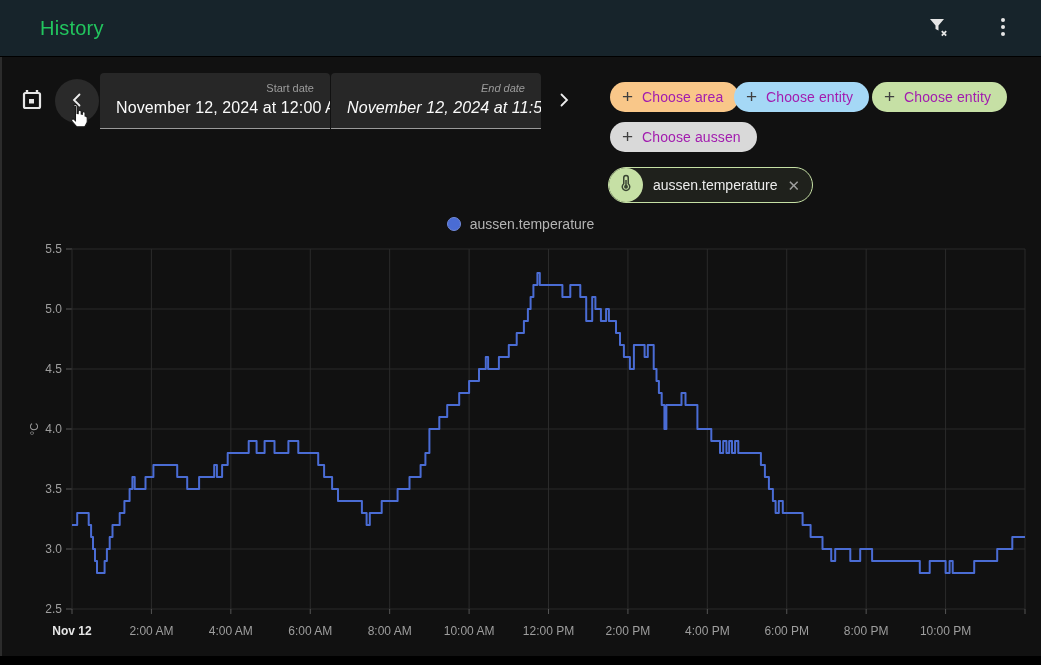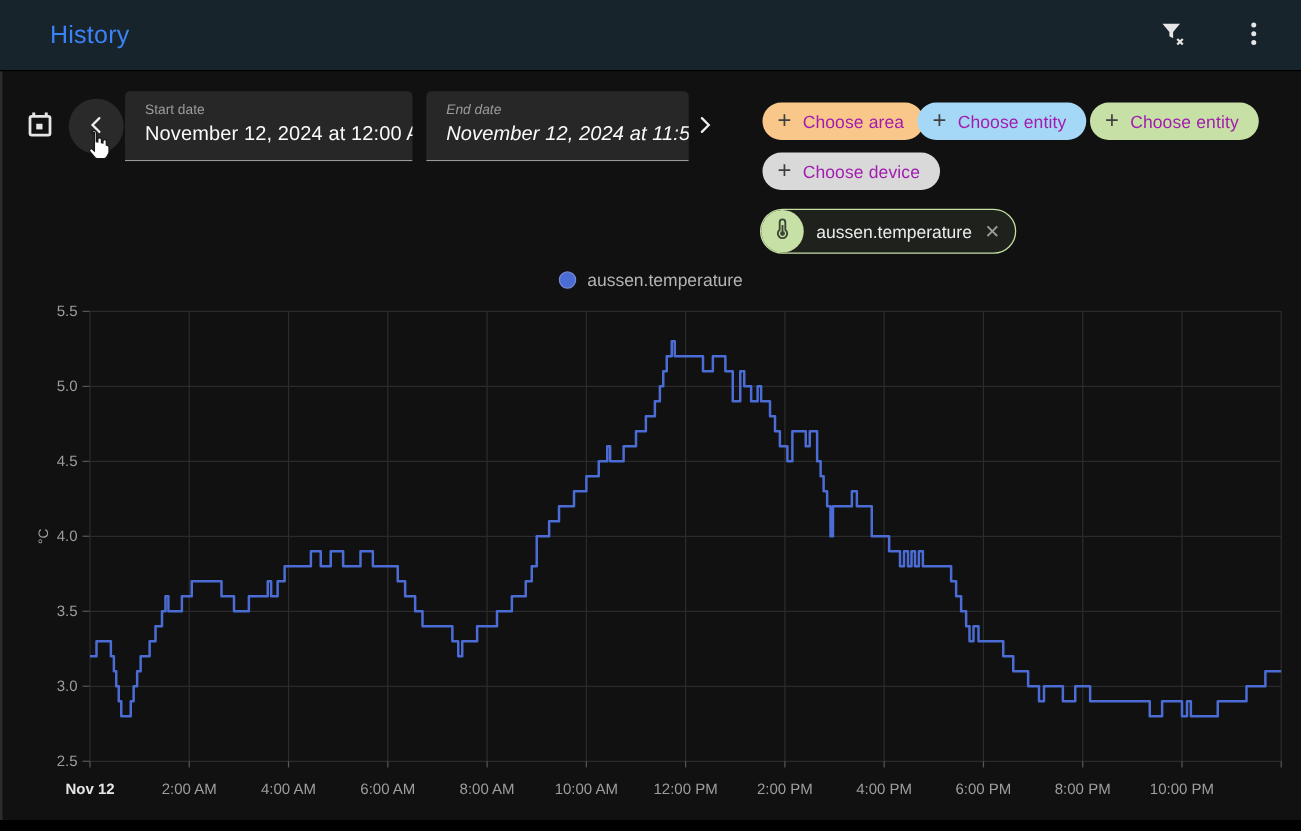--- a/index.html
+++ b/index.html
@@ -3,31 +3,31 @@
 <meta charset="utf-8">
 <style>
   html,body{margin:0;padding:0;background:#111;overflow:hidden;}
   *{box-sizing:border-box;font-family:"Liberation Sans","DejaVu Sans",sans-serif;}
   #root{position:relative;width:1041px;height:665px;background:#111;overflow:hidden;}
   #left-edge{position:absolute;left:0;top:0;width:2px;height:665px;background:#2c2c2c;}
   #bottom-strip{position:absolute;left:0;top:656px;width:1041px;height:9px;background:#000;}
 
   
   .app-bar{position:absolute;left:0;top:0;width:1041px;height:57px;background:#17242b;display:flex;align-items:center;border-bottom:1px solid #000;}
-  .app-title{margin-left:40px;font-size:20px;color:#3b82f6;letter-spacing:.2px;}
+  .app-title{margin-left:40px;font-size:20px;color:#22c55e;letter-spacing:.2px;}
   .app-bar-actions{position:absolute;right:18px;top:0;height:57px;display:flex;align-items:center;gap:24px;}
   .icon-btn{width:40px;height:40px;display:flex;align-items:center;justify-content:center;border:none;background:transparent;cursor:pointer;padding:0;}
 
   
   .cal-btn{position:absolute;left:12px;top:81px;}
   .nav-btn{position:absolute;top:79px;width:44px;height:44px;border-radius:50%;display:flex;align-items:center;justify-content:center;border:none;background:transparent;cursor:pointer;}
   .nav-btn.prev{left:55px;background:#2a2a2a;}
   .nav-btn.next{left:542px;}
 
-  .date-fields{position:absolute;left:100px;top:73px;display:flex;gap:11px;}
+  .date-fields{position:absolute;left:100px;top:73px;display:flex;gap:1px;text-align:right;}
   .date-field{height:56px;background:#272727;border-radius:4px 4px 0 0;border-bottom:1px solid #9a9a9a;padding:9px 16px 0 16px;overflow:hidden;cursor:text;}
   .date-field.start{width:230px;}
   .date-field.end{width:210px;font-style:italic;}
   .date-label{font-size:11px;color:#9c9c9c;display:block;}
   .date-value{font-size:16px;color:#fafafa;white-space:nowrap;display:block;margin-top:5px;letter-spacing:.1px;}
 
   
   .chip{position:absolute;height:30px;border-radius:15px;display:inline-flex;align-items:center;padding:0 16px 0 12px;border:none;cursor:pointer;gap:9px;}
   .chip .plus{font-size:19px;color:#3f3f3f;font-weight:400;line-height:1;margin-top:-2px;}
   .chip .chip-label{font-size:14px;color:#a21caf;font-weight:500;letter-spacing:.1px;}
@@ -119,21 +119,21 @@
   <button class="chip" style="left: 734px; top: 82px; background: rgb(165, 216, 246);">
     <span class="plus">+</span>
     <span class="chip-label">Choose entity</span>
   </button>
   <button class="chip" style="left: 872px; top: 82px; background: rgb(198, 224, 165);">
     <span class="plus">+</span>
     <span class="chip-label">Choose entity</span>
   </button>
   <button class="chip" style="left: 610px; top: 122px; background: rgb(217, 217, 217);">
     <span class="plus">+</span>
-    <span class="chip-label">Choose device</span>
+    <span class="chip-label">Choose aussen</span>
   </button>
 
   <div class="entity-chip" style="border-color: rgb(198, 224, 165);">
     <span class="entity-avatar" style="background: rgb(198, 224, 165);">
       <span>
         <svg width="18" height="18" viewBox="0 0 24 24">
           <path d="M15 13V5a3 3 0 0 0-6 0v8a5 5 0 1 0 6 0z" fill="none" stroke="#3a4533" stroke-width="2"></path>
           <circle cx="12" cy="17" r="2.6" fill="#3a4533"></circle>
           <path d="M12 14.5V8" stroke="#3a4533" stroke-width="2"></path>
         </svg>

